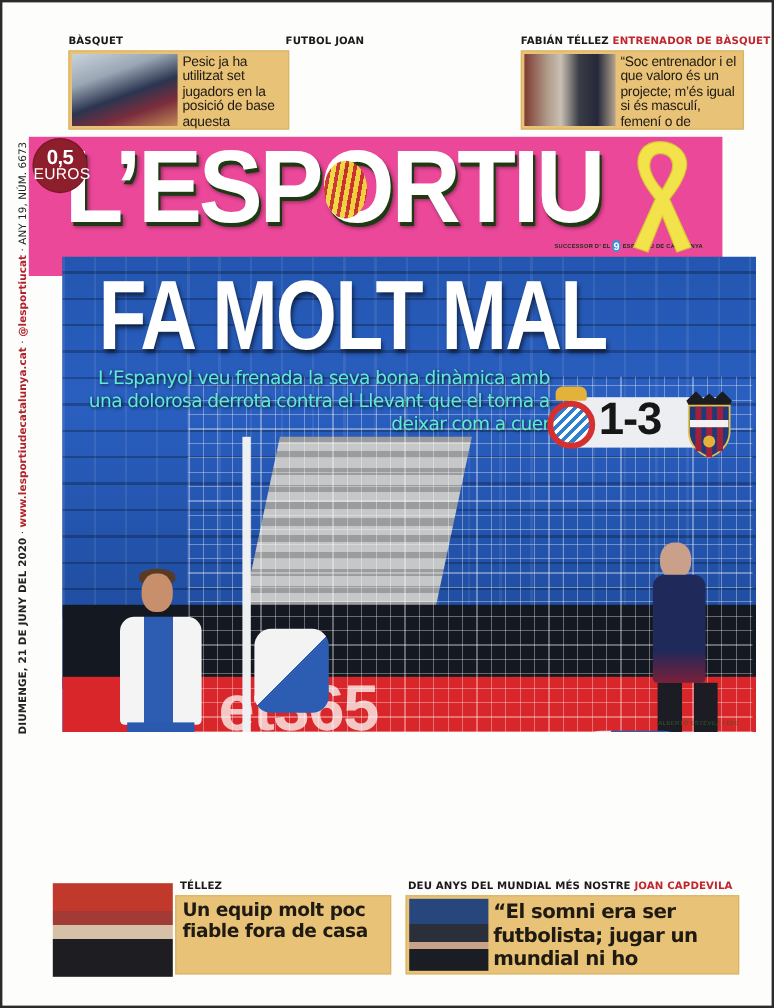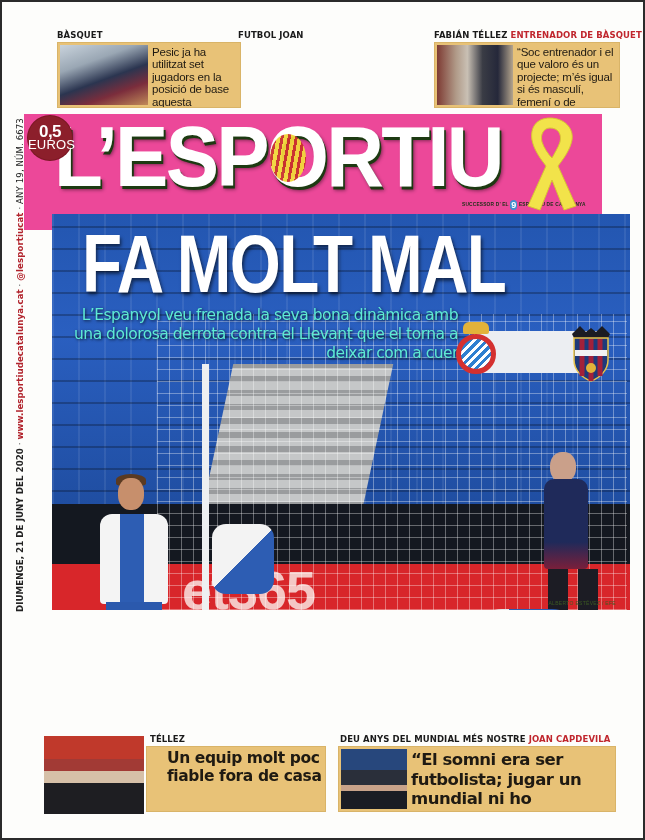--- a/index.html
+++ b/index.html
@@ -161,21 +161,21 @@
     letter-spacing: 0.1px;
   }
   .spine b { font-weight: bold; }
   .spine .red { color: #b1232c; font-weight: bold; }
 
   
   #b1 { left: 42px; top: 732px; width: 286px; height: 80px; }
   #b1 .photo { left: 0; top: 2px; width: 100px; height: 78px;
     background: linear-gradient(180deg, #c0392b 0 30%, #a23a35 30% 45%, #d6c0a8 45% 60%, #1e1e22 60%); }
   #b1 .kicker { position: absolute; left: 106px; top: 0; }
-  #b1 .tbox { left: 102px; top: 12px; width: 180px; height: 66px; padding: 2px 20px; }
+  #b1 .tbox { left: 102px; top: 12px; width: 180px; height: 66px; padding: 2px 5px; }
   #b1 .head { font-family: "DejaVu Sans", sans-serif; font-weight: bold; font-size: 15.5px; line-height: 18px; color: #1f1a12; letter-spacing: -0.4px; white-space: nowrap; }
   #b1 .sub { font-size: 8.2px; line-height: 10px; color: #6a5a3e; margin-top: 2px; letter-spacing: -0.2px; }
 
   #b2 { left: 336px; top: 732px; width: 282px; height: 80px; }
   #b2 .kicker { position: absolute; left: 2px; top: 0; }
   #b2 .tbox { left: 0; top: 12px; width: 278px; height: 66px; }
   #b2 .photo { left: 2px; top: 2px; width: 66px; height: 60px;
     background: linear-gradient(180deg, #27477c 0 35%, #2a2f3a 35% 60%, #c8a38a 60% 70%, #1b1d24 70%); }
   #b2 .head { position: absolute; left: 72px; top: 3px; width: 204px; font-family: "DejaVu Sans", sans-serif; font-weight: bold;
     font-size: 16.5px; line-height: 19.5px; color: #1f1a12; letter-spacing: -0.5px; }
@@ -247,20 +247,21 @@
     <div class="player p9-legs"></div>
     <div class="player pdown"></div>
 
     <div class="headline">FA MOLT MAL</div>
     <div class="standfirst">L’Espanyol veu frenada la seva bona dinàmica amb una dolorosa derrota contra el Llevant que el torna a deixar com a cuer</div>
 
     <div class="scoreboard">
       <div class="score-plate"></div>
       <div class="crown"></div>
       <div class="crest-esp"></div>
+      <div class="score">1-3</div>
       <svg class="crest-lev" viewBox="0 0 50 58">
         <path d="M6 10 L14 2 L20 8 L25 4 L30 8 L36 2 L44 10 L42 14 L8 14 Z" fill="#1b1b22"></path>
         <path d="M8 14 L42 14 L42 36 C42 46 34 54 25 57 C16 54 8 46 8 36 Z" fill="#1e3a7a" stroke="#e9c34a" stroke-width="1.5"></path>
         <path d="M16 15 L16 52 M25 15 L25 57 M34 15 L34 52" stroke="#a2213a" stroke-width="5"></path>
         <rect x="9" y="26" width="32" height="6" fill="#f2f2f2"></rect>
         <circle cx="25" cy="44" r="5" fill="#e2b23a"></circle>
       </svg>
     </div>
 
     <div class="credit">ALBERTO ESTÉVEZ / EFE</div>

